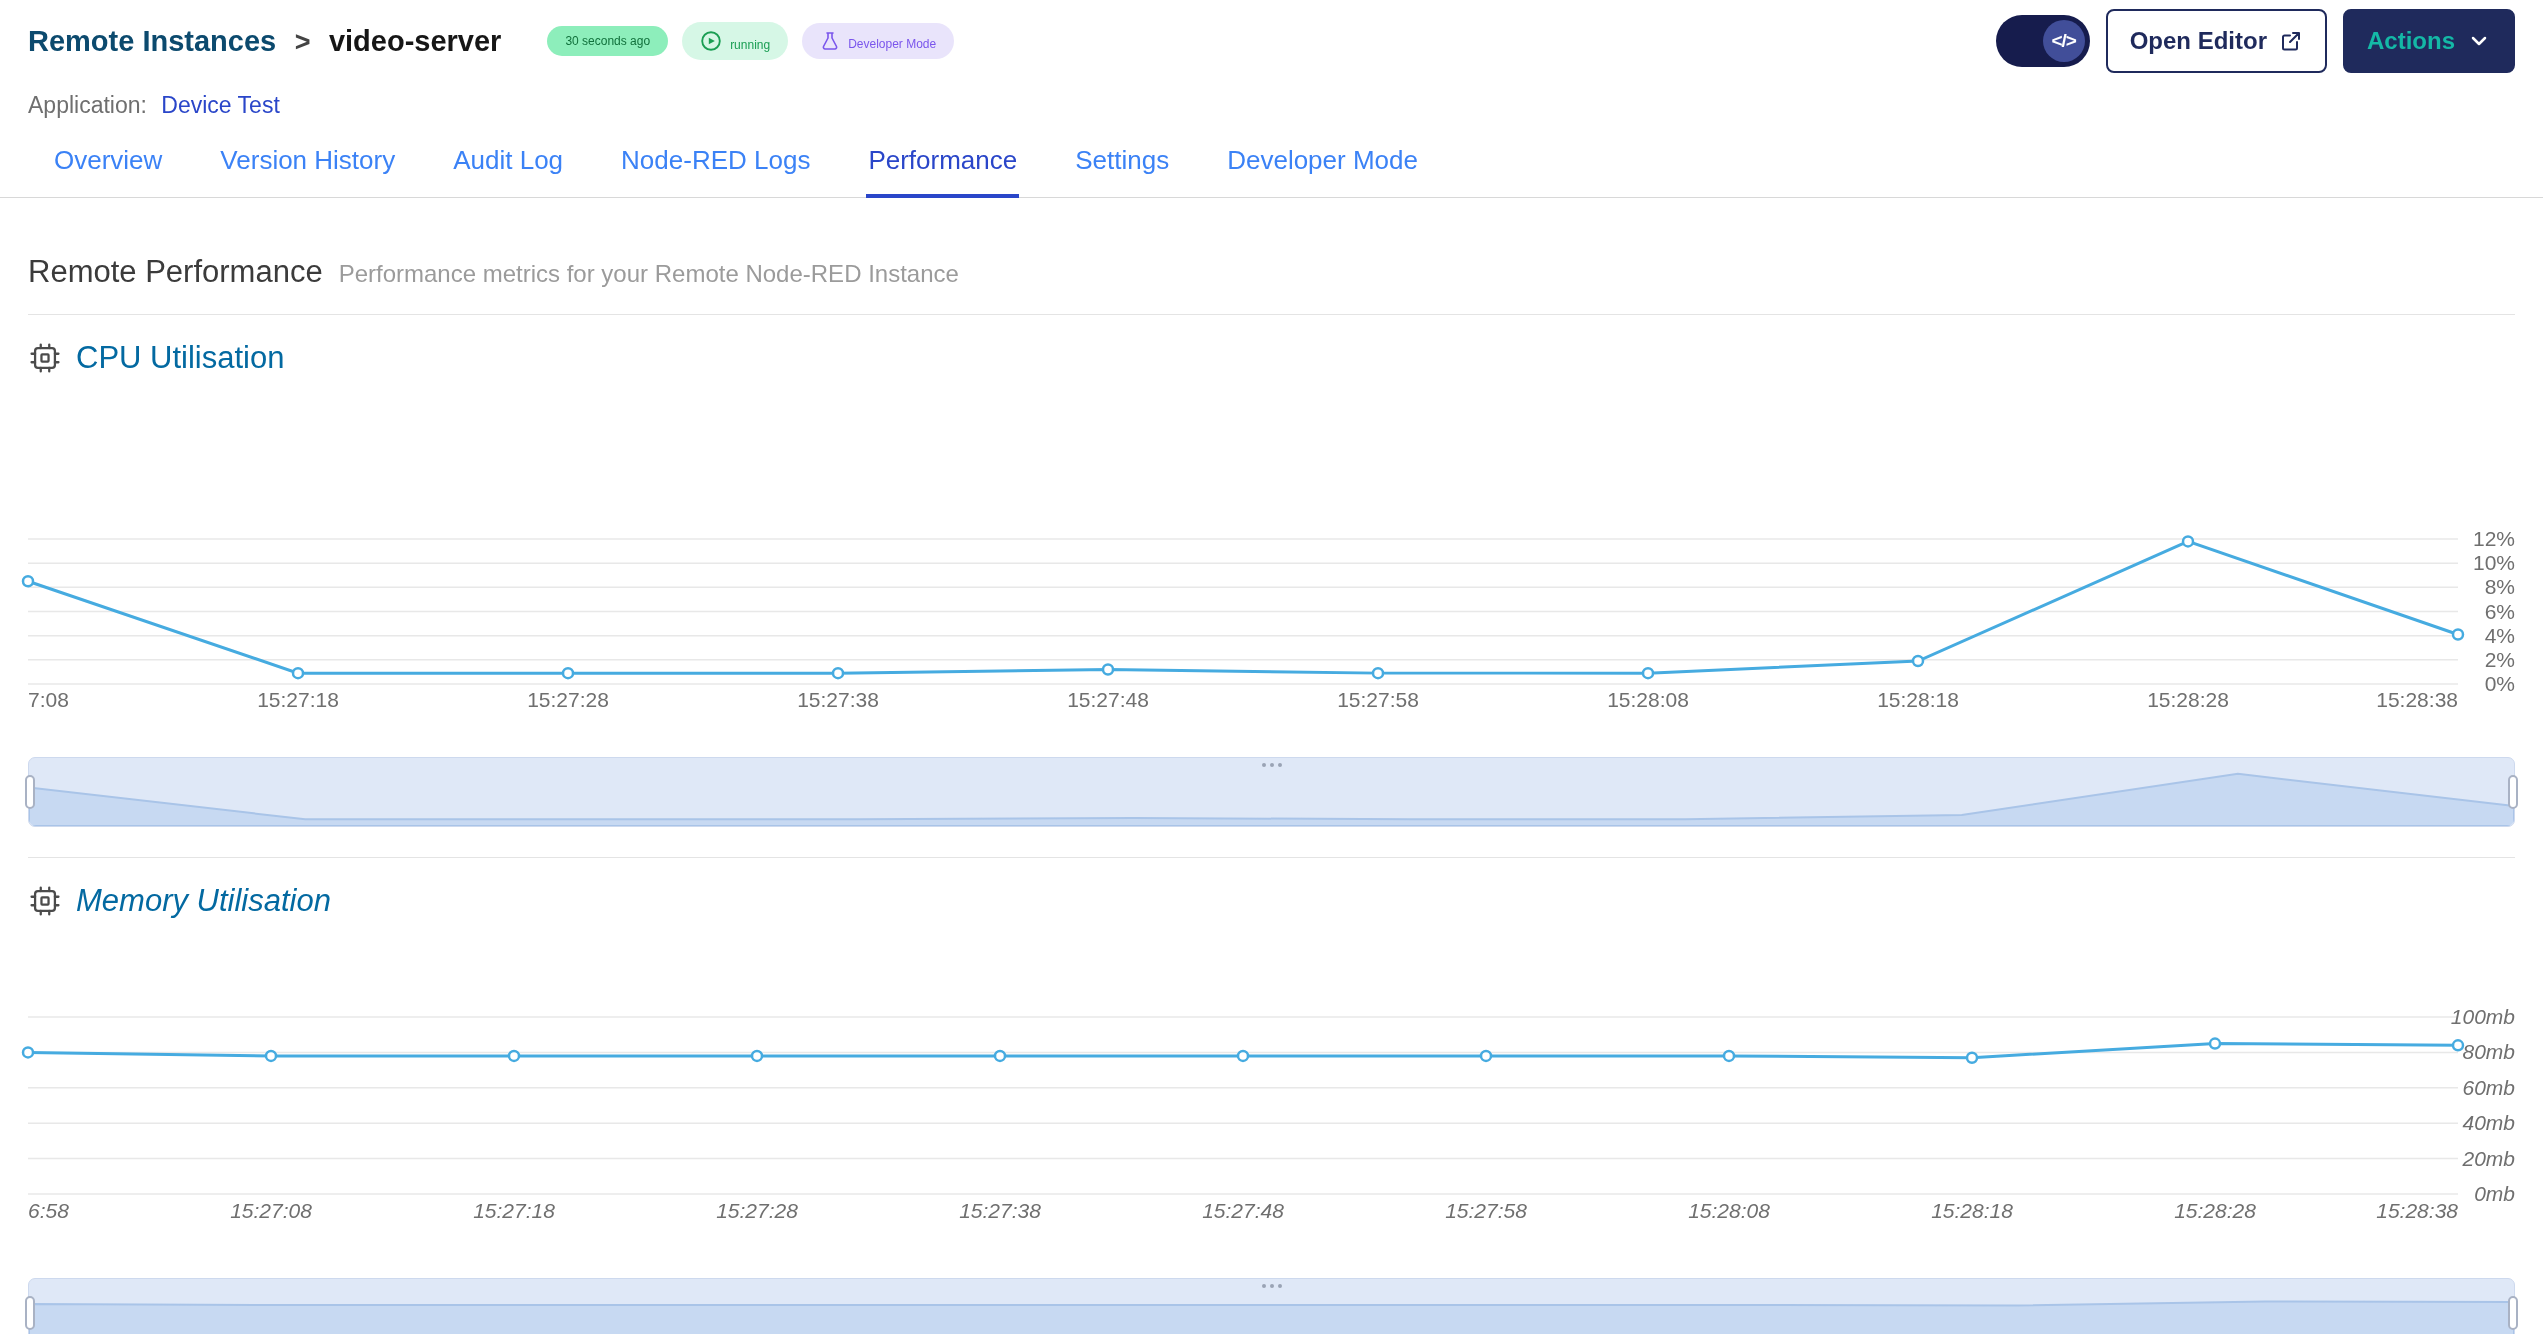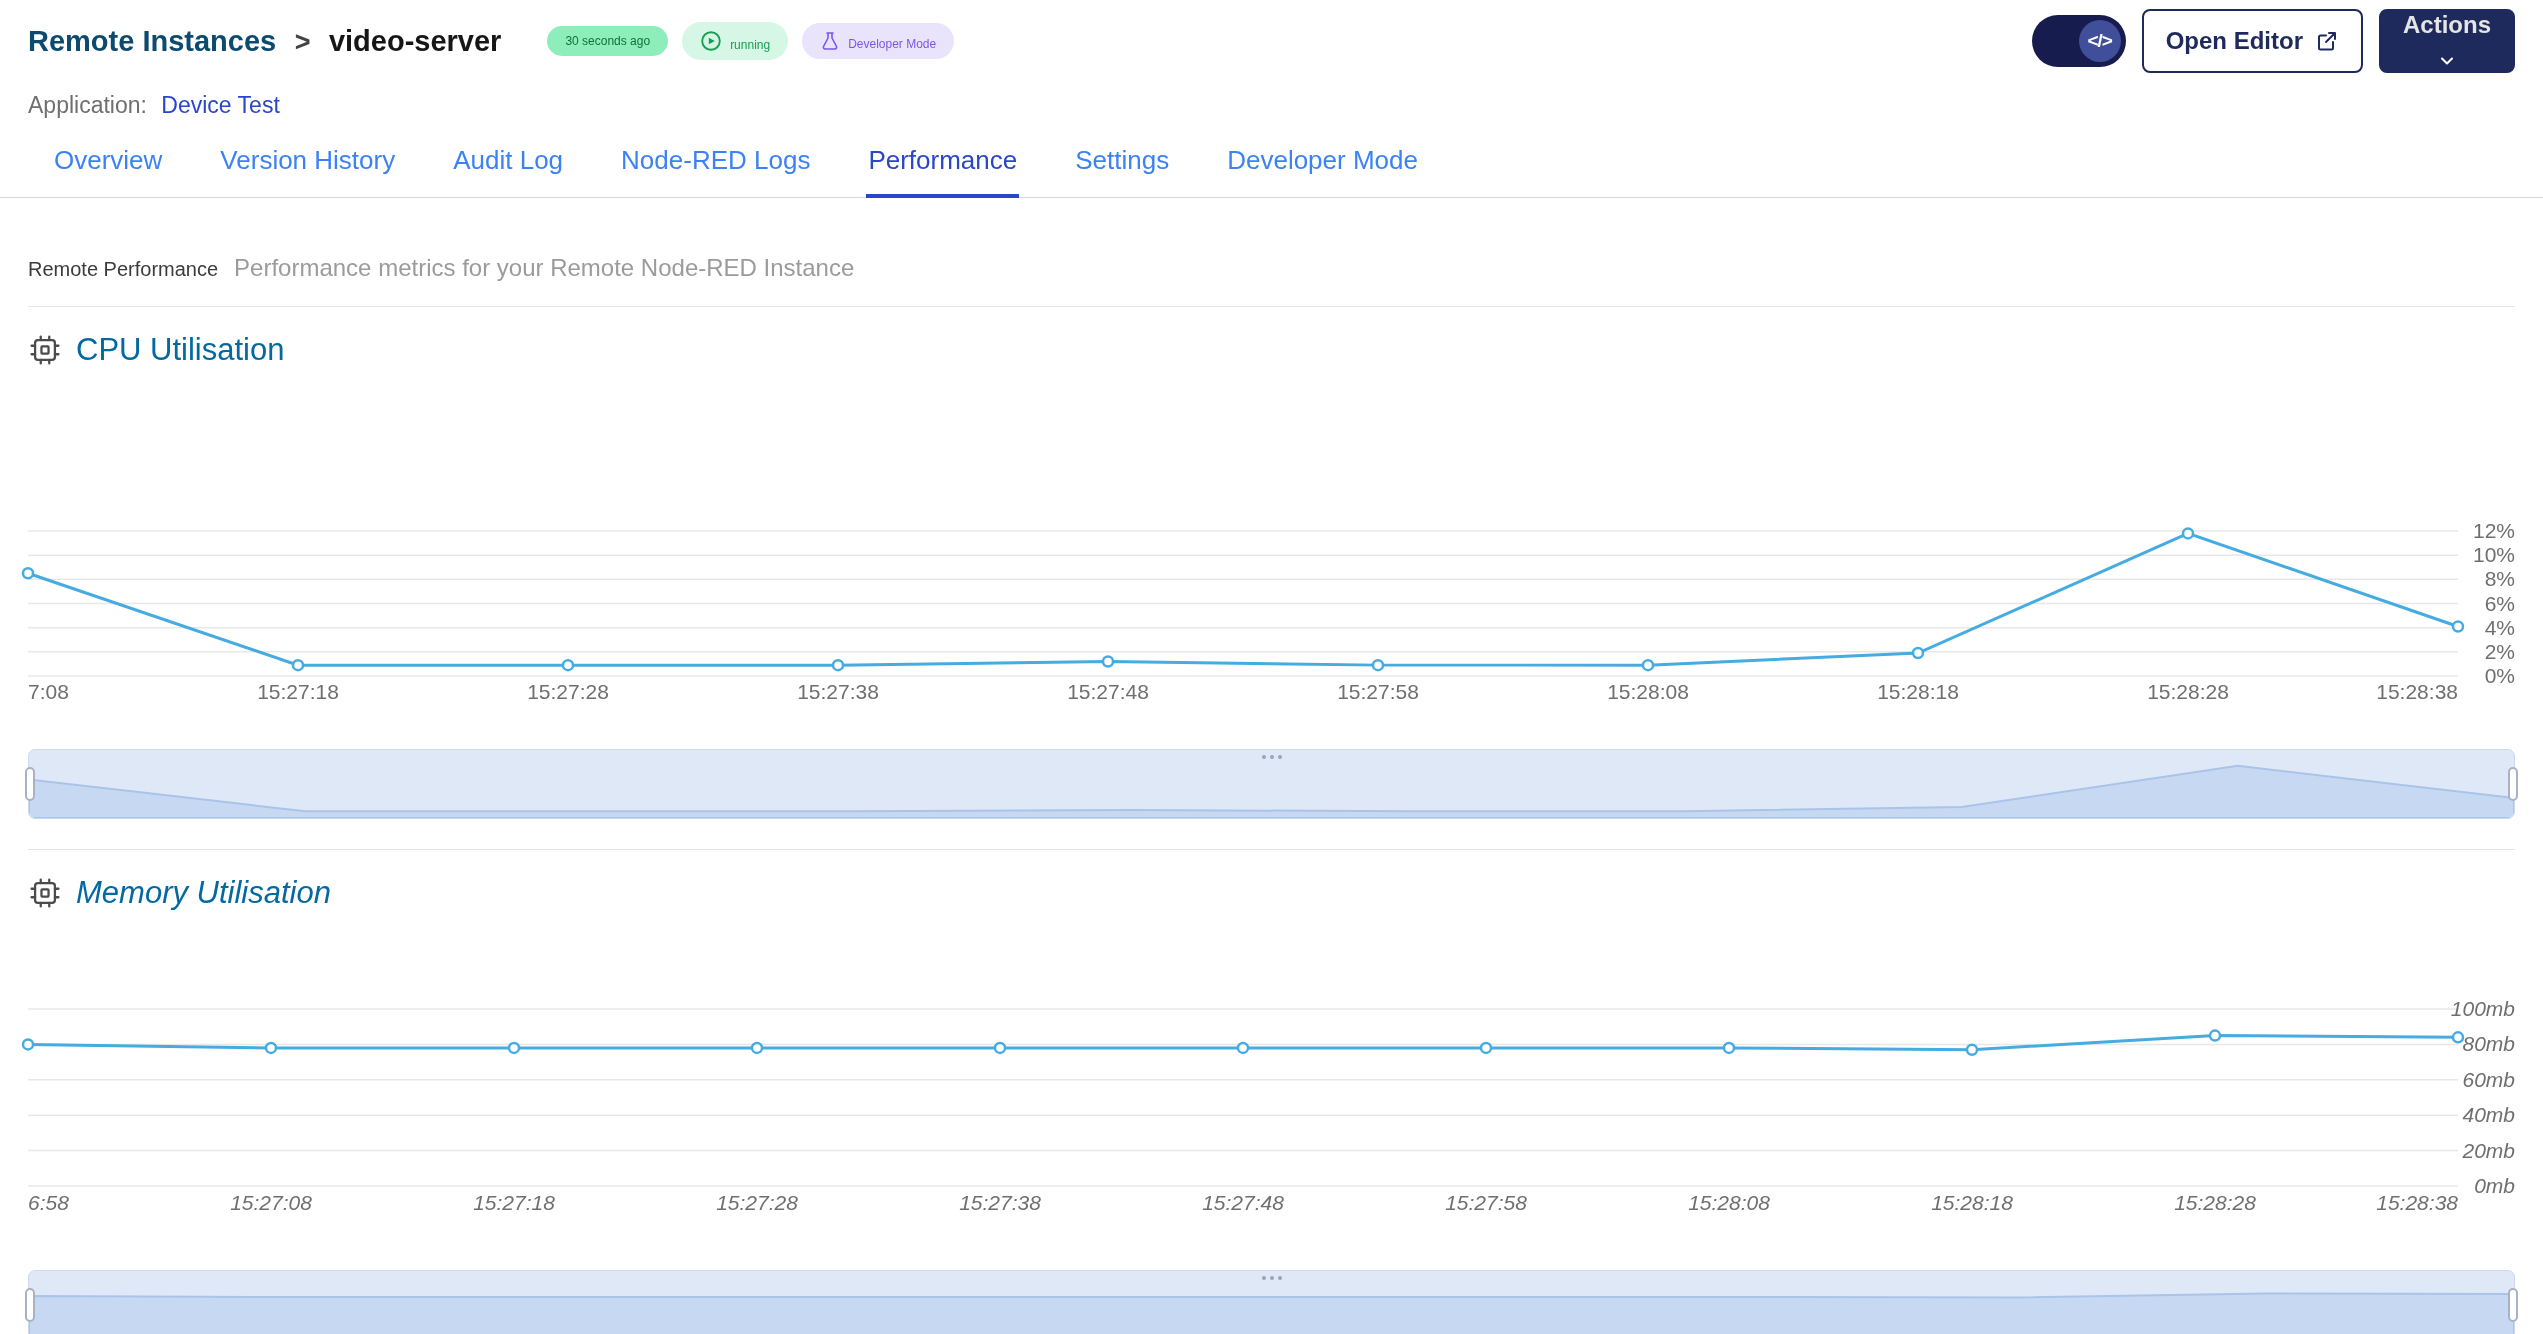--- a/index.html
+++ b/index.html
@@ -22,36 +22,36 @@
   .toolbar { display: flex; align-items: center; gap: 16px; }
   .toggle { width: 94px; height: 52px; border-radius: 26px; background: #161c4d;
             display: flex; align-items: center; justify-content: flex-end; padding: 5px; cursor: pointer; }
   .toggle .knob { width: 42px; height: 42px; border-radius: 50%; background: #414e99;
                   display: flex; align-items: center; justify-content: center;
                   color: #fff; font-size: 19px; font-weight: 700; letter-spacing: -1px; }
   .btn { display: inline-flex; align-items: center; gap: 12px; height: 64px; padding: 0 22px;
          border-radius: 8px; font-size: 24px; font-weight: 700; cursor: pointer;
          font-family: "Liberation Sans", sans-serif; }
   .btn-outline { background: #fff; border: 2px solid #1f2a5c; color: #1f2a5c; }
-  .btn-solid   { background: #1f2a5c; border: 2px solid #1f2a5c; color: #e5e5e5; flex-direction: column; }
+  .btn-solid   { background: #1f2a5c; border: 2px solid #1f2a5c; color: #14b8a6; }
   .hrow2 { margin-top: 24px; font-size: 23px; color: #6f6f6f; }
   .hrow2 a { color: #2a46c9; text-decoration: none; margin-left: 8px; cursor: pointer; }
 
   
   .tabs { margin-top: 12px; display: flex; gap: 54px; padding: 0 0 0 52px;
           border-bottom: 1px solid #d8d8d8; }
   .tab { font-size: 26px; color: #3b82f6; padding: 14px 2px 18px 2px; cursor: pointer;
          border-bottom: 4px solid transparent; margin-bottom: -1px; white-space: nowrap; }
   .tab.active { color: #2a46c9; border-bottom-color: #2a46c9; }
 
   
   main { padding: 0 28px; }
   .section-head { margin-top: 56px; display: flex; align-items: baseline; gap: 16px;
                   padding-bottom: 24px; border-bottom: 1px solid #e4e4e4; }
-  .section-head h1 { font-size: 20px; font-weight: 500; color: #3b3b3b; }
+  .section-head h1 { font-size: 31px; font-weight: 500; color: #3b3b3b; }
   .section-head .sub { font-size: 24px; color: #9b9b9b; }
 
   .chart-section { }
   .chart-section.bordered { margin-top: 30px; border-top: 1px solid #e4e4e4; font-style: italic; }
   .chart-title { display: flex; align-items: center; gap: 14px; margin-top: 22px; height: 42px; }
   .chart-title h2 { font-size: 31px; font-weight: 500; color: #0369a1; }
   .chart-title svg { flex: 0 0 auto; }
 
   svg.chart { display: block; overflow: visible; }
   svg.chart text { font-family: "Liberation Sans", sans-serif; font-size: 21px; fill: #6f6f6f; }

